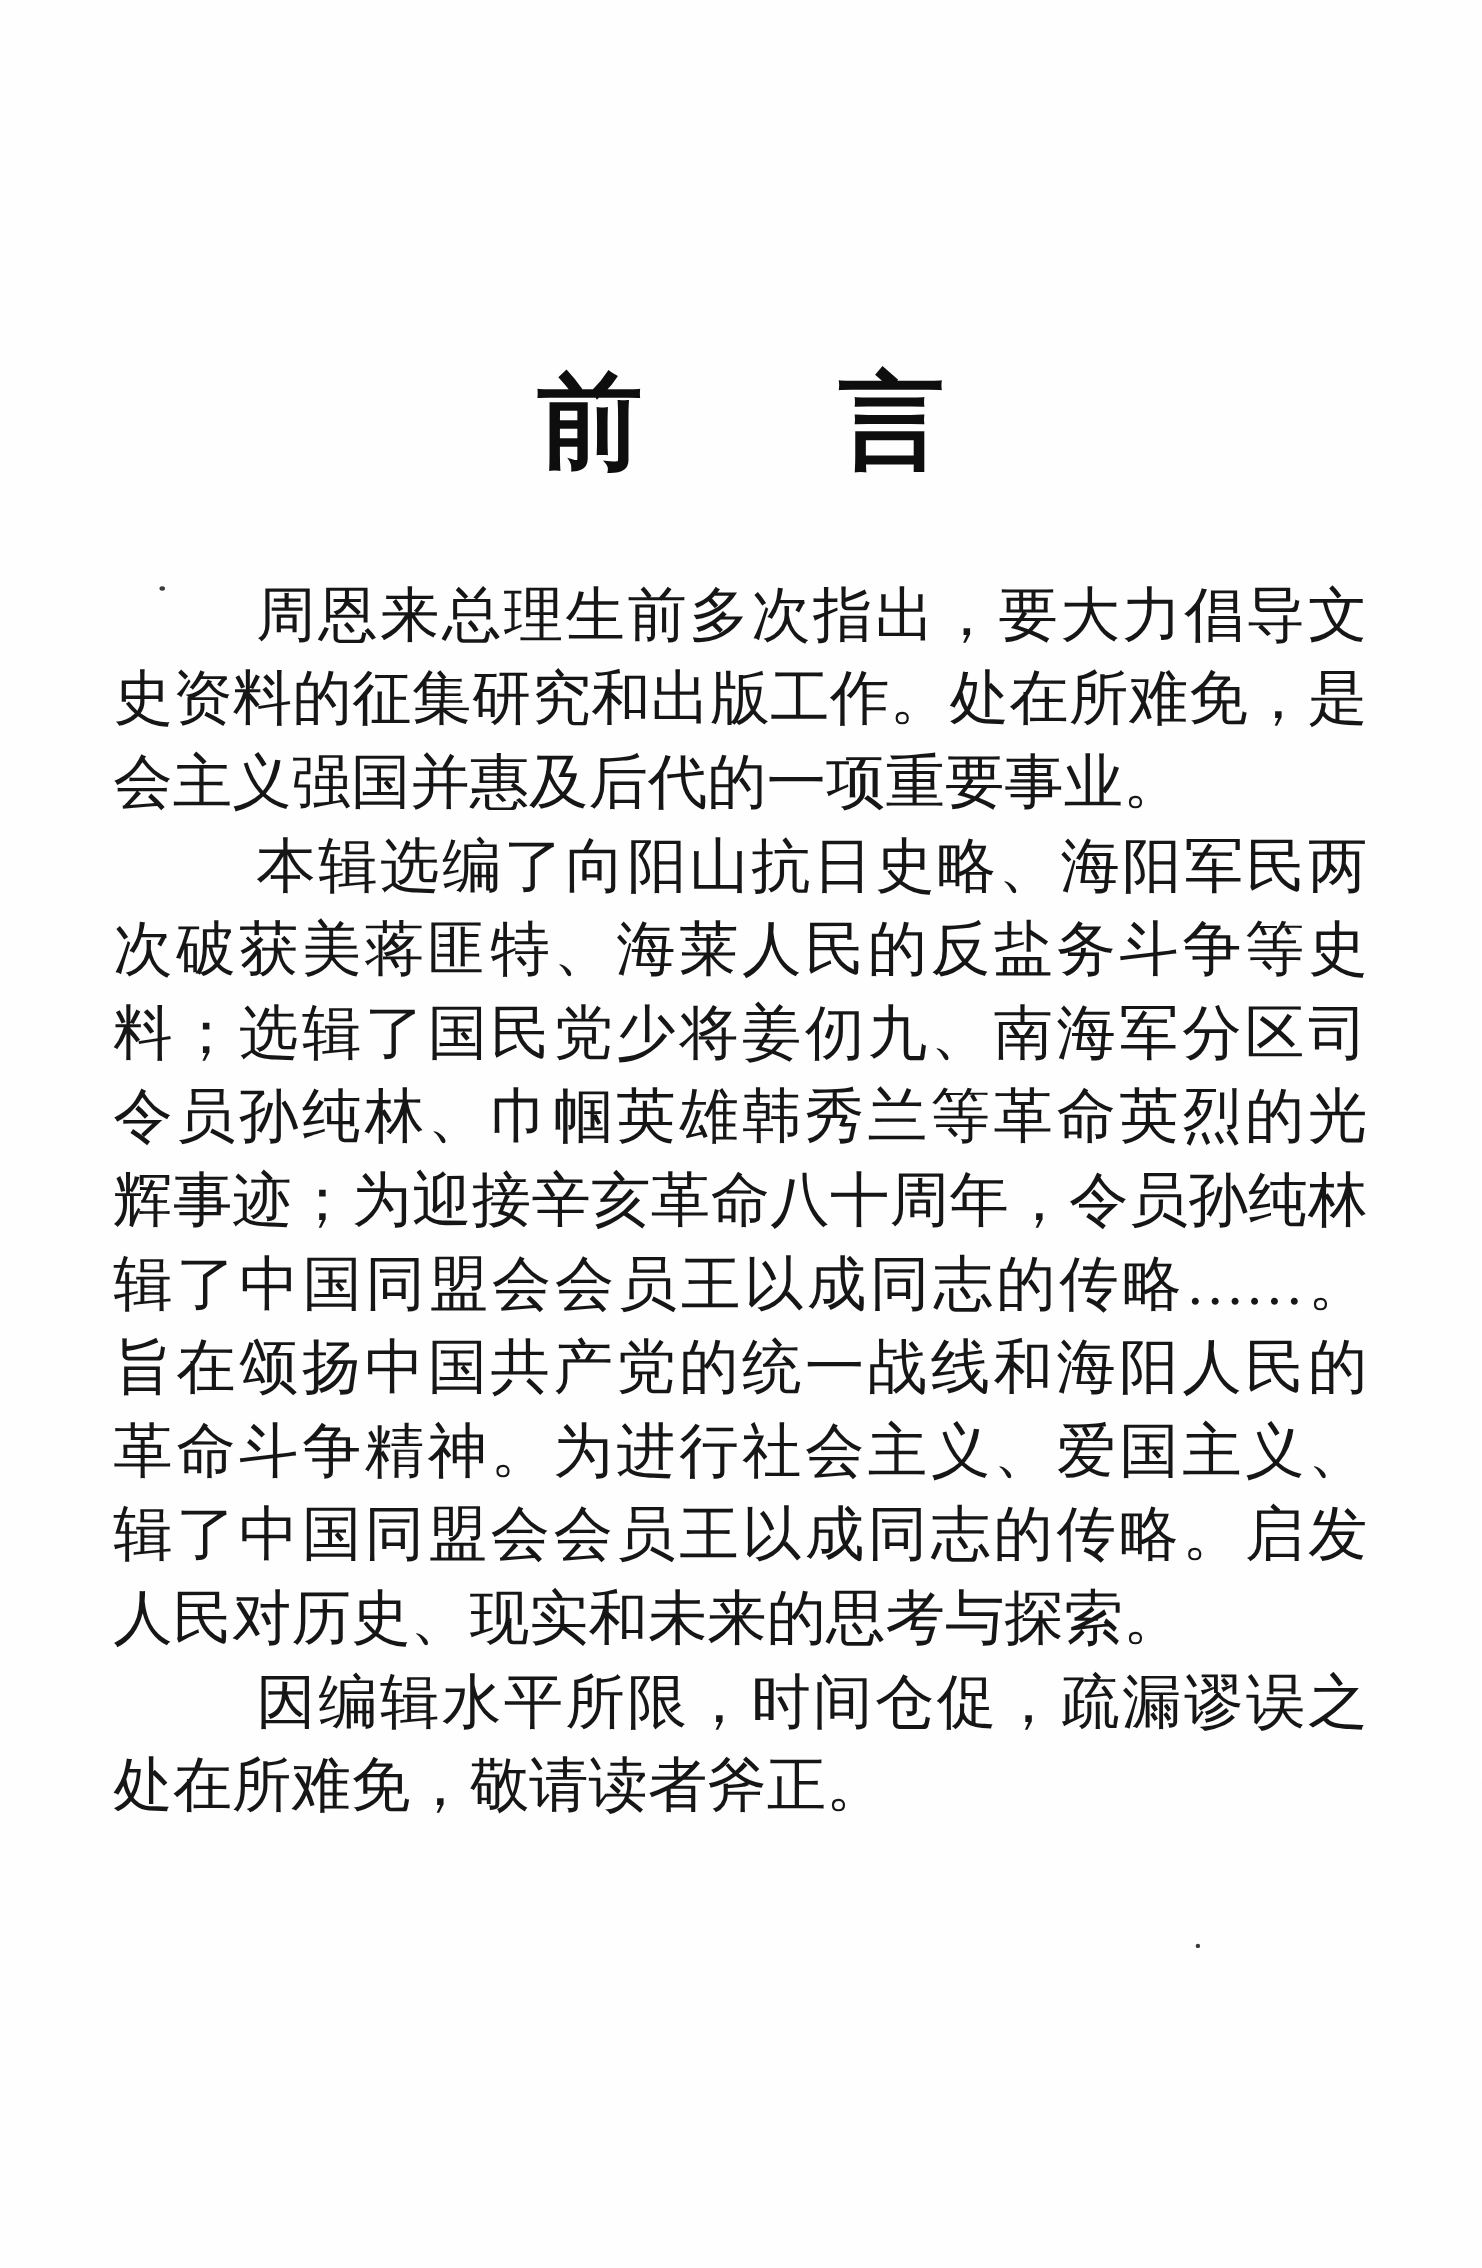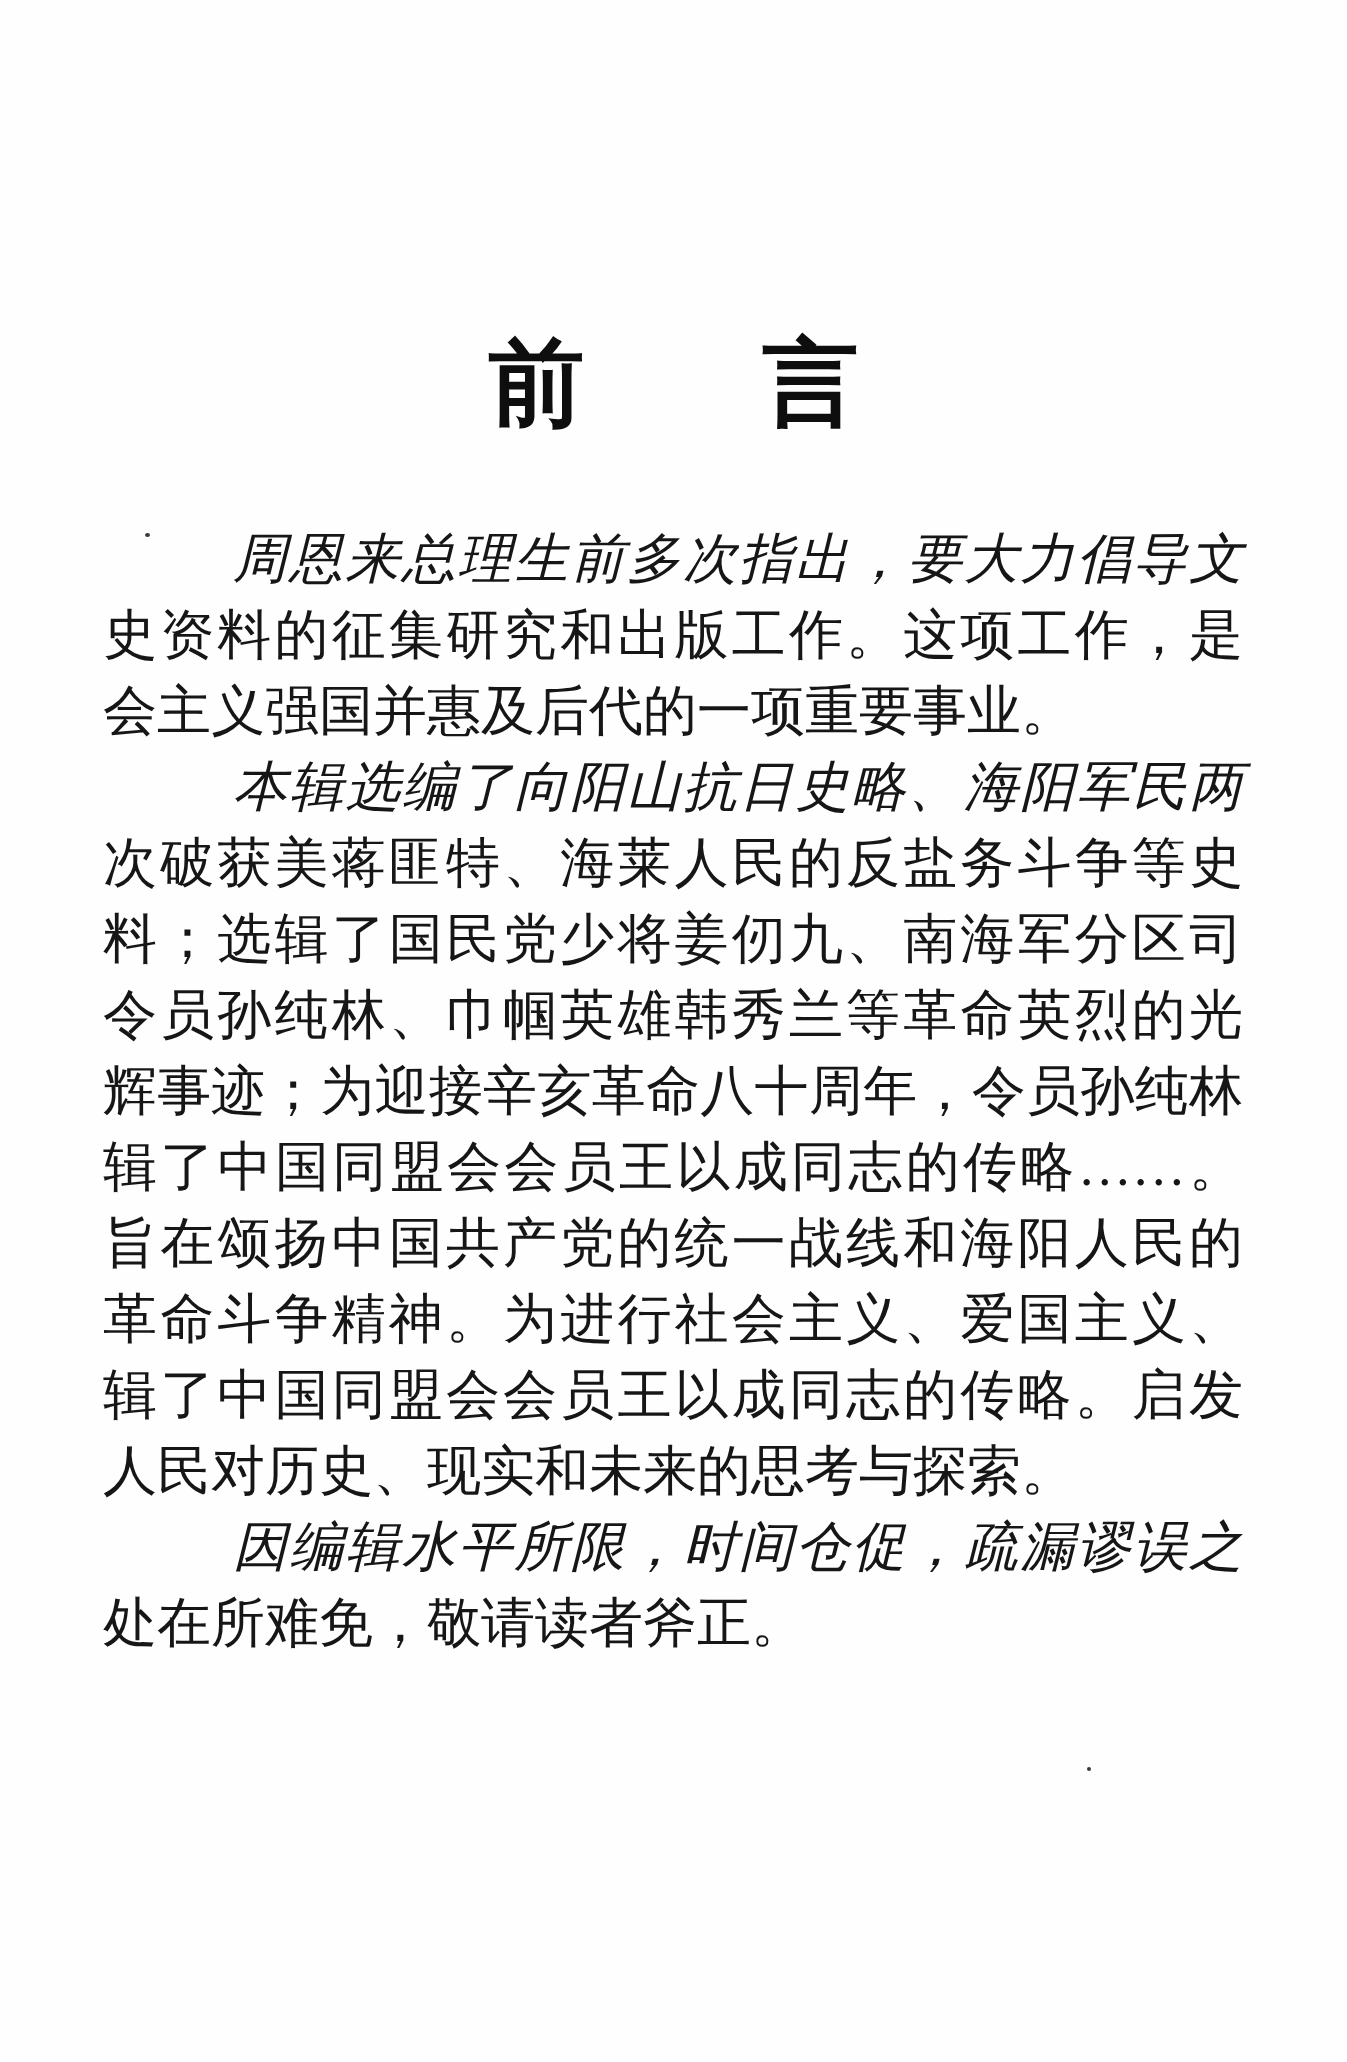--- a/index.html
+++ b/index.html
@@ -43,21 +43,20 @@
     width: 100%;
     height: 76px;
     text-align: justify;
     text-align-last: justify;
     white-space: nowrap;
     color: #161616;
   }
   .line.indent {
     padding-left: 130px;
     width: calc(100% - 130px);
-    font-style: italic;
   }
   .line.para-end {
     text-align-last: left;
   }
   
   .speck {
     position: absolute;
     background: #3a3a3a;
     border-radius: 50%;
   }
@@ -69,21 +68,21 @@
 
 <div class="page">
 
   <h1 class="title">
     <span>前</span>
     <span>言</span>
   </h1>
 
   <div class="body" id="body-lines">
       <div class="line indent">周恩来总理生前多次指出，要大力倡导文</div>
-      <div class="line">史资料的征集研究和出版工作。这项工作，是</div>
+      <div class="line">史资料的征集研究和出版工作。处在所难免，是</div>
       <div class="line para-end">会主义强国并惠及后代的一项重要事业。</div>
       <div class="line indent">本辑选编了向阳山抗日史略、海阳军民两</div>
       <div class="line">次破获美蒋匪特、海莱人民的反盐务斗争等史</div>
       <div class="line">料；选辑了国民党少将姜仞九、南海军分区司</div>
       <div class="line">令员孙纯林、巾帼英雄韩秀兰等革命英烈的光</div>
       <div class="line">辉事迹；为迎接辛亥革命八十周年，令员孙纯林</div>
       <div class="line">辑了中国同盟会会员王以成同志的传略……。</div>
       <div class="line">旨在颂扬中国共产党的统一战线和海阳人民的</div>
       <div class="line">革命斗争精神。为进行社会主义、爱国主义、</div>
       <div class="line">辑了中国同盟会会员王以成同志的传略。启发</div>

